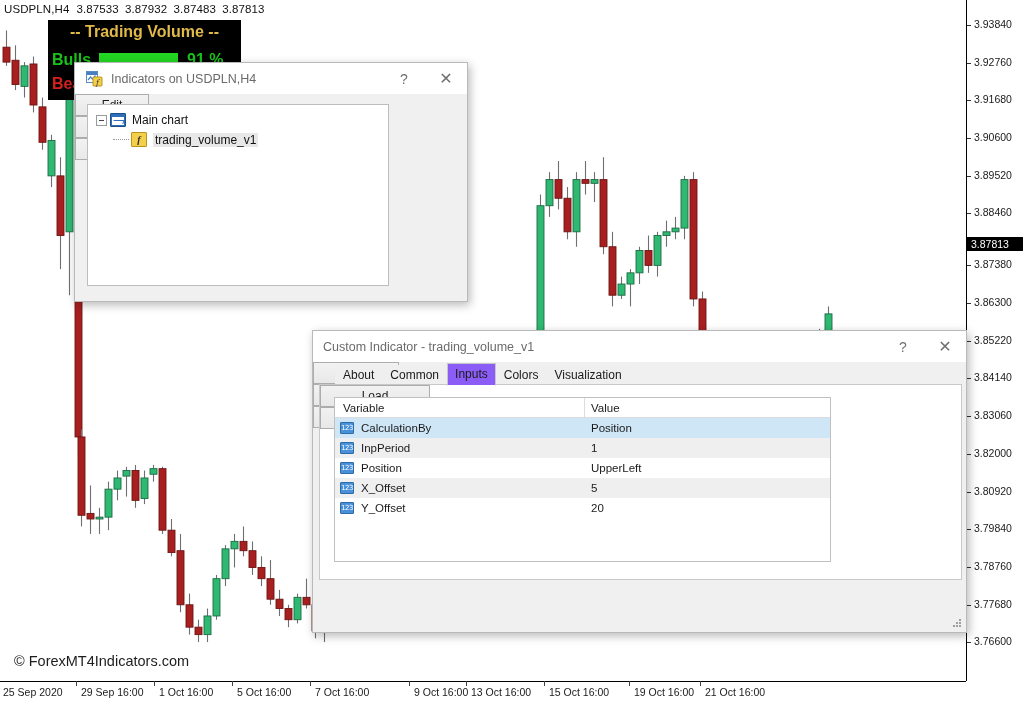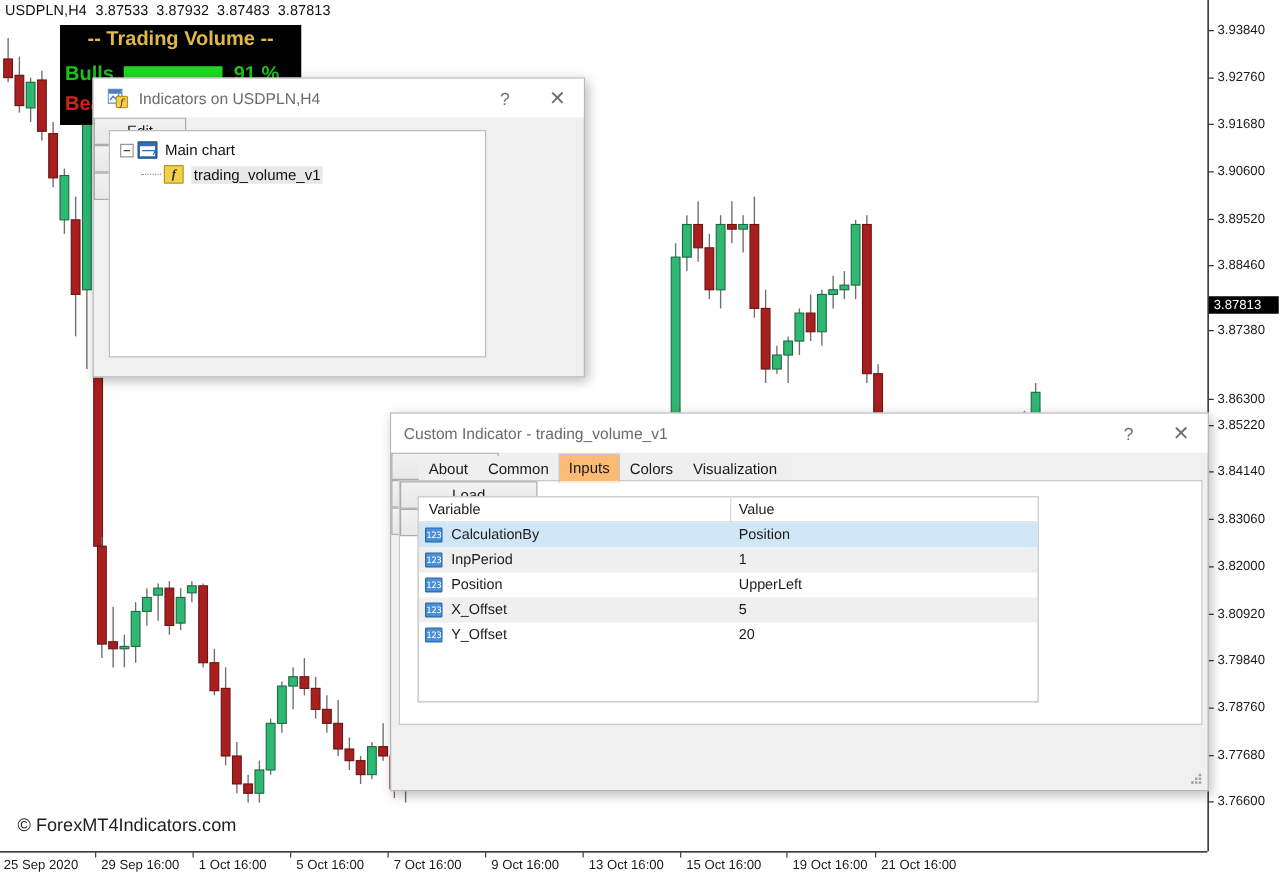--- a/index.html
+++ b/index.html
@@ -313,21 +313,21 @@
     color: #1a1a1a;
     padding: 2px 7px 3px 7px;
     background: #efefef;
     border: 1px solid transparent;
     border-bottom: none;
     cursor: default;
     white-space: nowrap;
     line-height: 14px;
   }
   .ci-tab.active {
-    background: #fdba74;
+    background: #8b5cf6;
     border: 1px solid #c8c8c8;
     border-bottom: 1px solid #ffffff;
     position: relative;
     z-index: 3;
     padding-top: 3px;
     padding-bottom: 4px;
     margin-bottom: -1px;
   }
   #ci-panel {
     position: absolute;
@@ -595,38 +595,38 @@
 
     <div id="price-axis">
         <div class="price-tick" style="top: 17px;"><span class="dash"></span>3.93840</div>
         <div class="price-tick" style="top: 55px;"><span class="dash"></span>3.92760</div>
         <div class="price-tick" style="top: 92px;"><span class="dash"></span>3.91680</div>
         <div class="price-tick" style="top: 130px;"><span class="dash"></span>3.90600</div>
         <div class="price-tick" style="top: 168px;"><span class="dash"></span>3.89520</div>
         <div class="price-tick" style="top: 205px;"><span class="dash"></span>3.88460</div>
         <div class="price-tick current" style="top: 237px;">3.87813</div>
         <div class="price-tick" style="top: 257px;"><span class="dash"></span>3.87380</div>
-        <div class="price-tick" style="top: 295px; margin-top: 17px;"><span class="dash"></span>3.86300</div>
+        <div class="price-tick" style="top: 295px;"><span class="dash"></span>3.86300</div>
         <div class="price-tick" style="top: 333px;"><span class="dash"></span>3.85220</div>
         <div class="price-tick" style="top: 370px;"><span class="dash"></span>3.84140</div>
         <div class="price-tick" style="top: 408px;"><span class="dash"></span>3.83060</div>
         <div class="price-tick" style="top: 446px;"><span class="dash"></span>3.82000</div>
         <div class="price-tick" style="top: 484px;"><span class="dash"></span>3.80920</div>
         <div class="price-tick" style="top: 521px;"><span class="dash"></span>3.79840</div>
         <div class="price-tick" style="top: 559px;"><span class="dash"></span>3.78760</div>
         <div class="price-tick" style="top: 597px;"><span class="dash"></span>3.77680</div>
         <div class="price-tick" style="top: 634px;"><span class="dash"></span>3.76600</div>
       </div>
     <div id="time-axis">
         <div class="time-tick" style="left: 3px;">25 Sep 2020</div>
         <div class="time-tick" style="left: 81px;"><span class="vline"></span>29 Sep 16:00</div>
         <div class="time-tick" style="left: 159px;"><span class="vline"></span>1 Oct 16:00</div>
         <div class="time-tick" style="left: 237px;"><span class="vline"></span>5 Oct 16:00</div>
         <div class="time-tick" style="left: 315px;"><span class="vline"></span>7 Oct 16:00</div>
-        <div class="time-tick" style="left: 393px;"><span class="vline"></span>9 Oct 16:00</div>
+        <div class="time-tick" style="left: 414px;"><span class="vline"></span>9 Oct 16:00</div>
         <div class="time-tick" style="left: 471px;"><span class="vline"></span>13 Oct 16:00</div>
         <div class="time-tick" style="left: 549px;"><span class="vline"></span>15 Oct 16:00</div>
         <div class="time-tick" style="left: 634px;"><span class="vline"></span>19 Oct 16:00</div>
         <div class="time-tick" style="left: 705px;"><span class="vline"></span>21 Oct 16:00</div>
       </div>
 
     <div id="watermark">© ForexMT4Indicators.com</div>
 
     <div id="tv-panel">
       <div id="tv-title">-- Trading Volume --</div>

